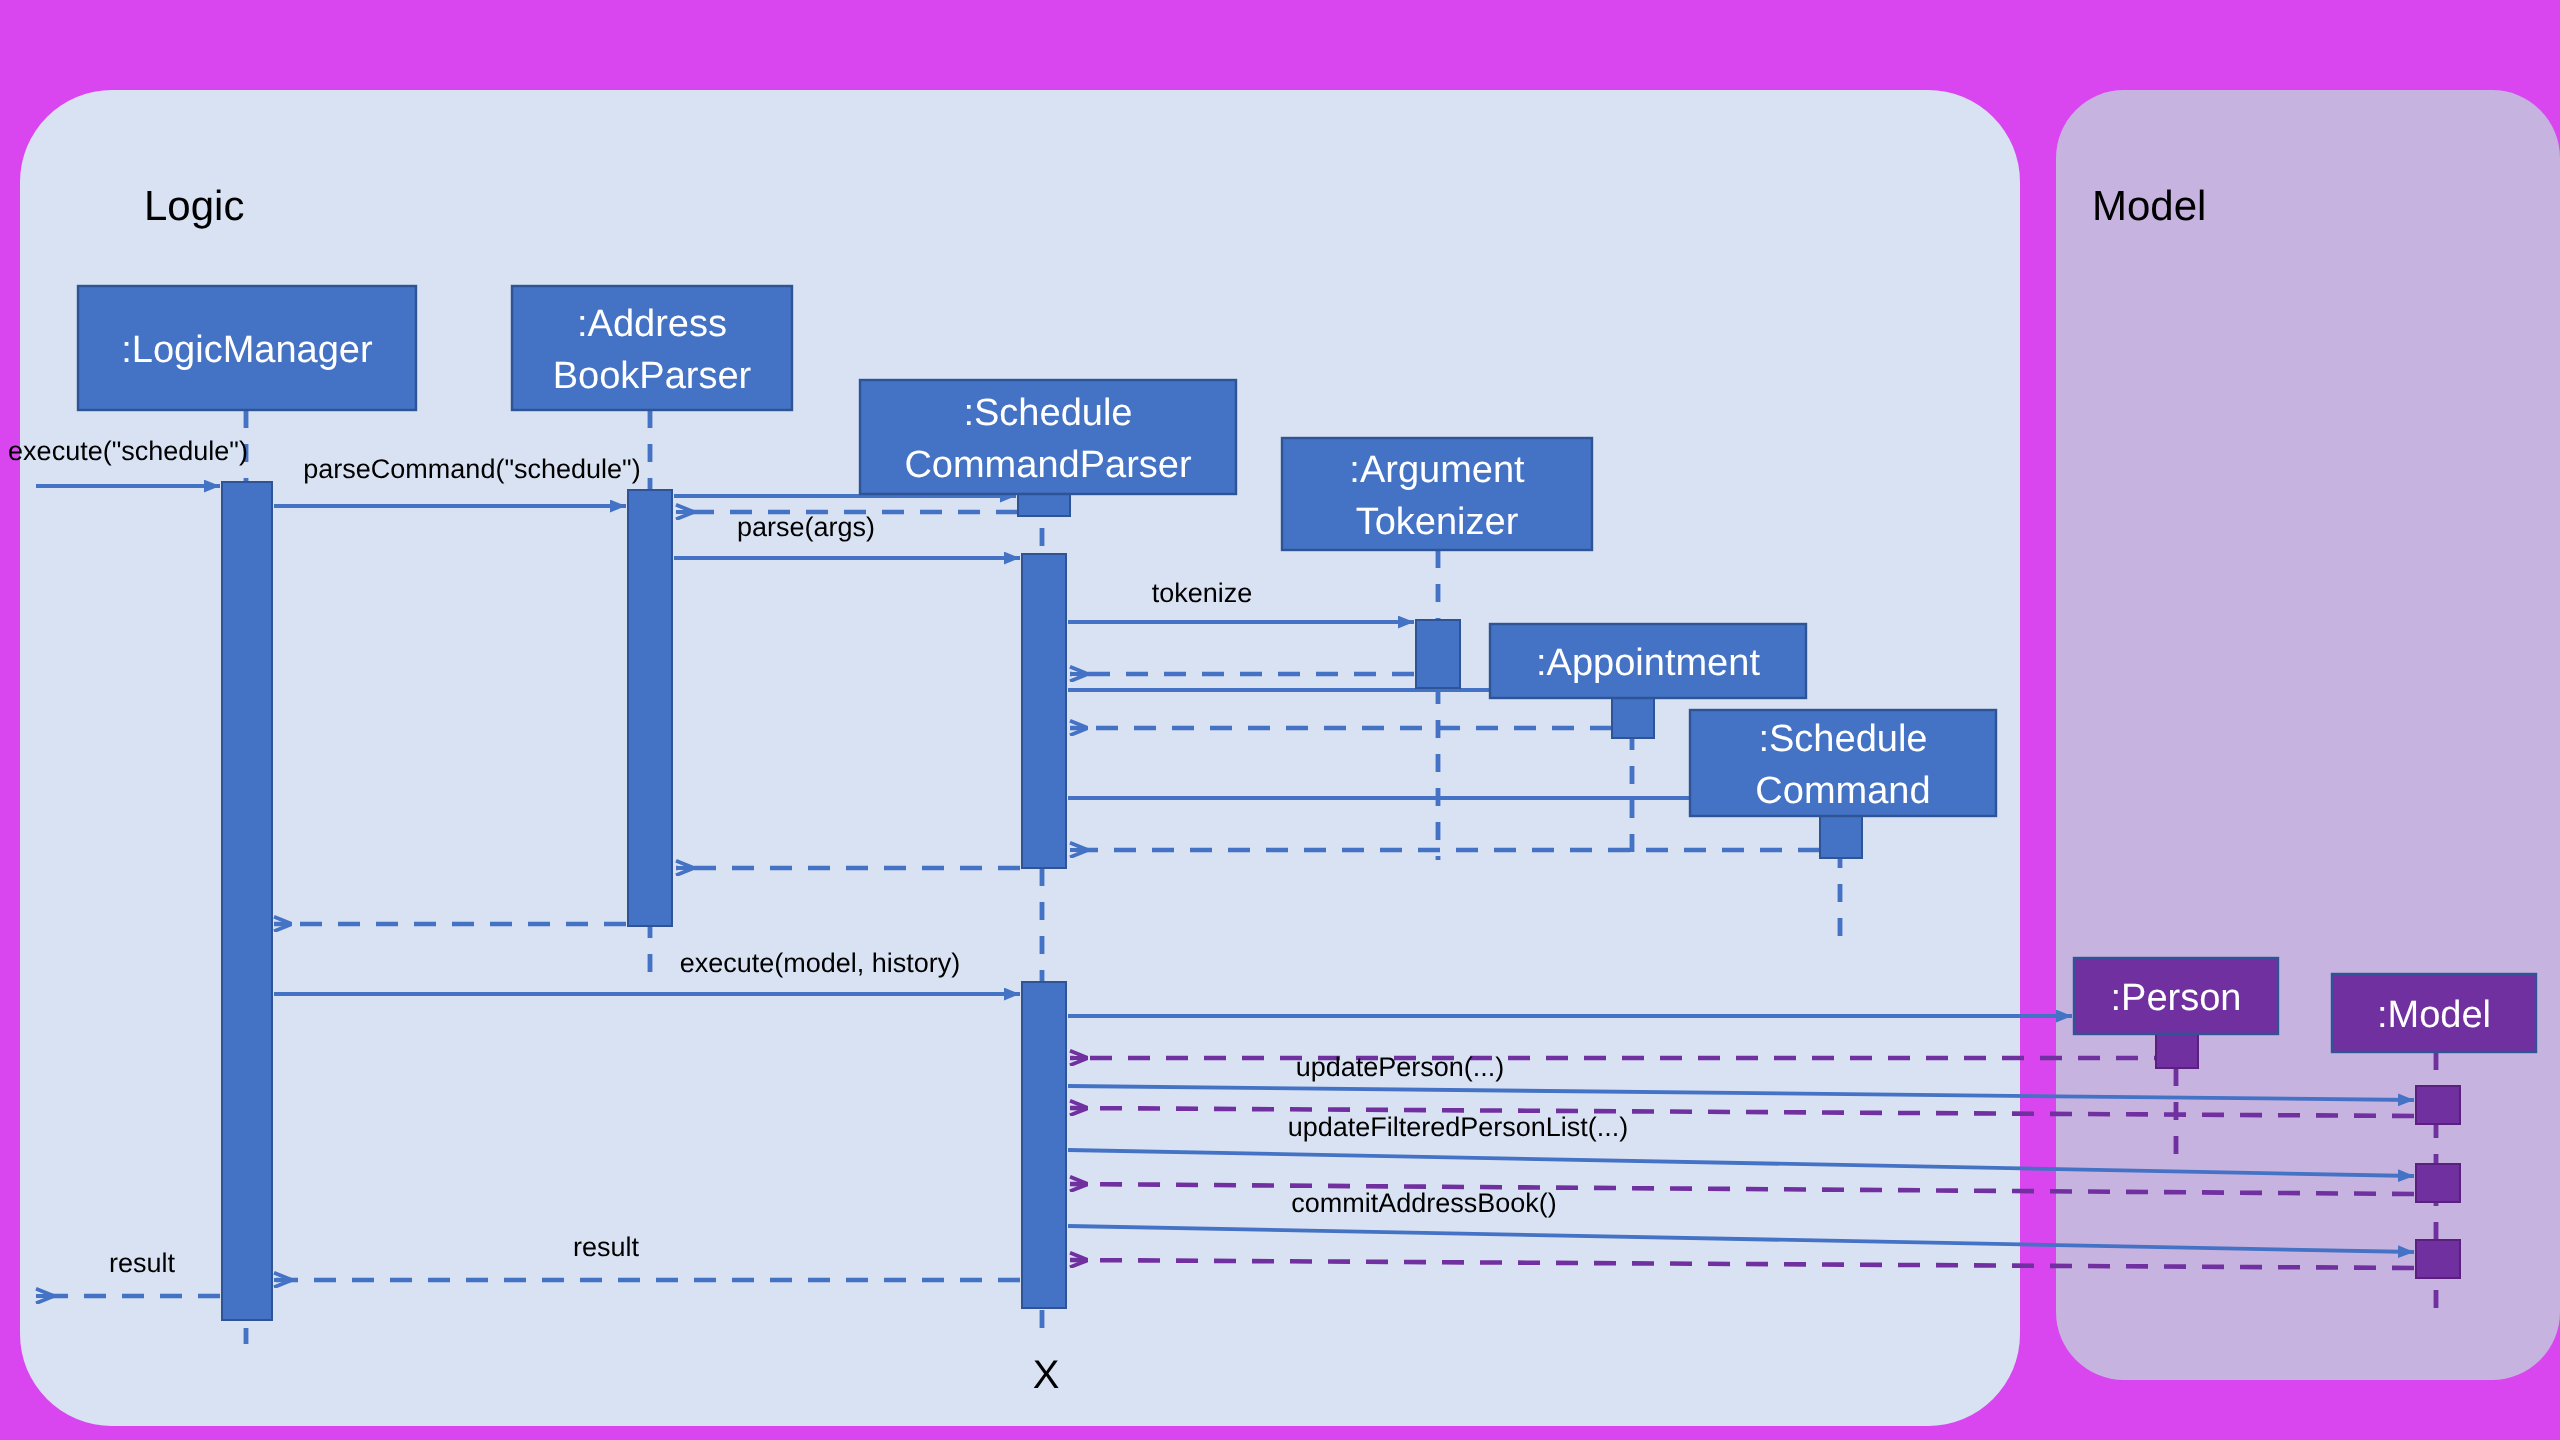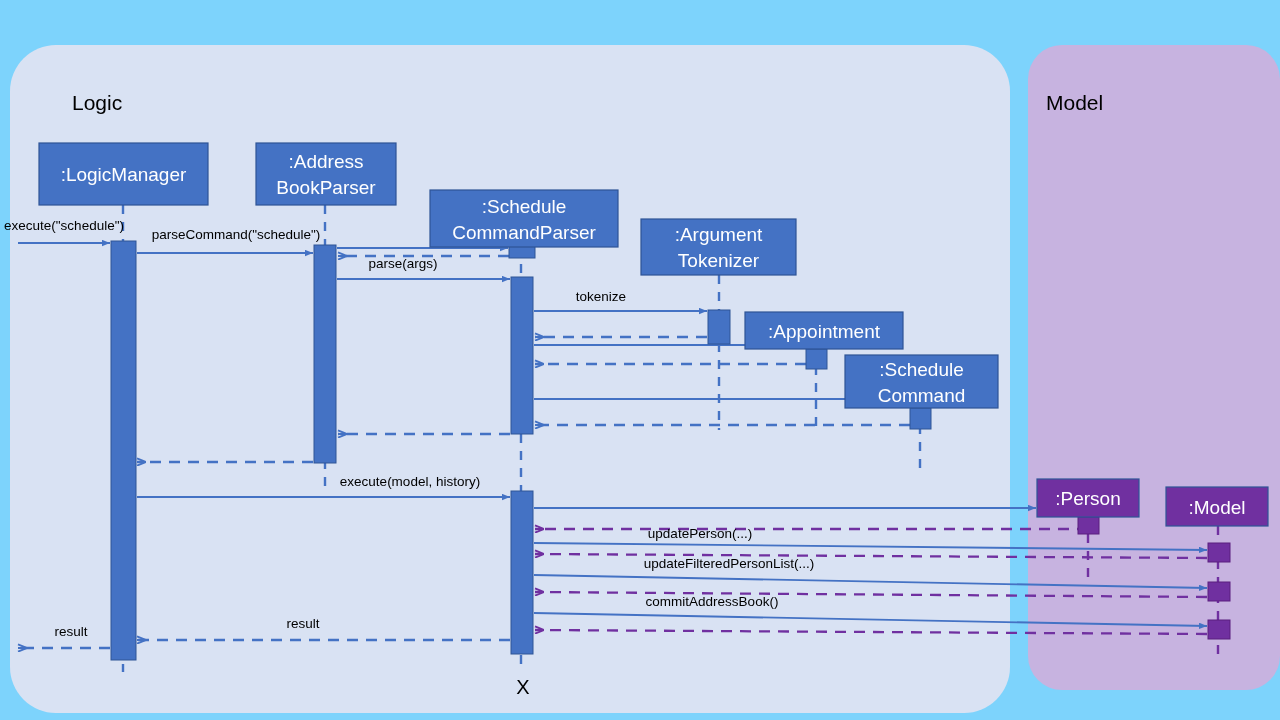--- a/index.html
+++ b/index.html
@@ -11,21 +11,21 @@
   body {
     font-family: "Liberation Sans", sans-serif;
     width: 1280px;
     height: 720px;
     overflow: hidden;
   }
   #canvas {
     position: relative;
     width: 1280px;
     height: 720px;
-    background: #7dd3fc;
+    background: #d946ef;
   }
   svg#diagram {
     position: absolute;
     left: 0;
     top: 0;
     width: 1280px;
     height: 720px;
   }
   .panel-label {
     font-size: 21px;

